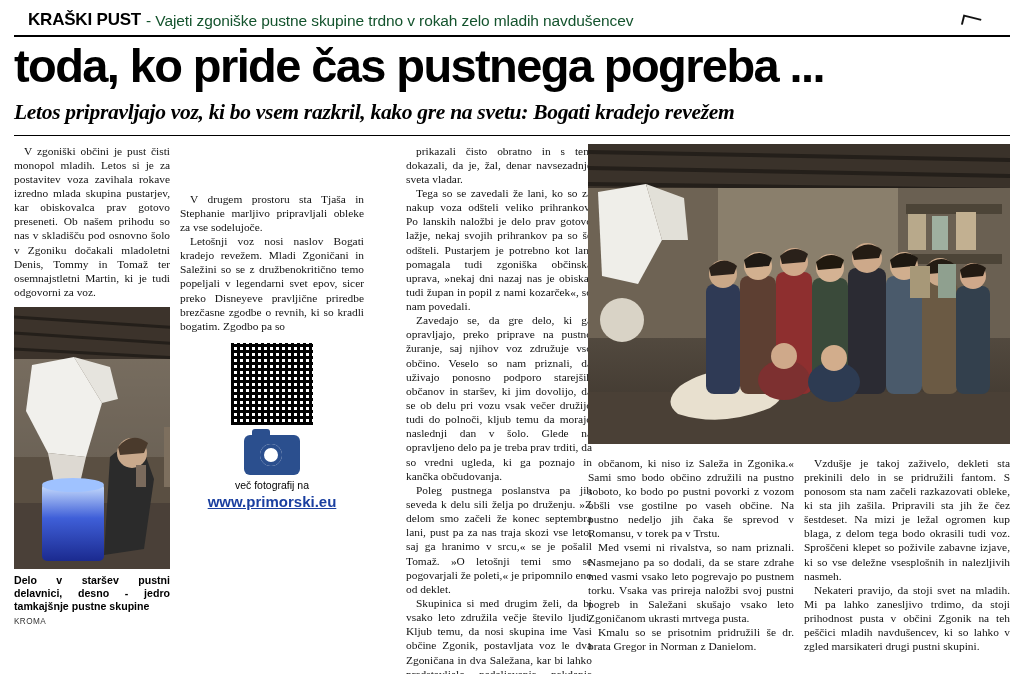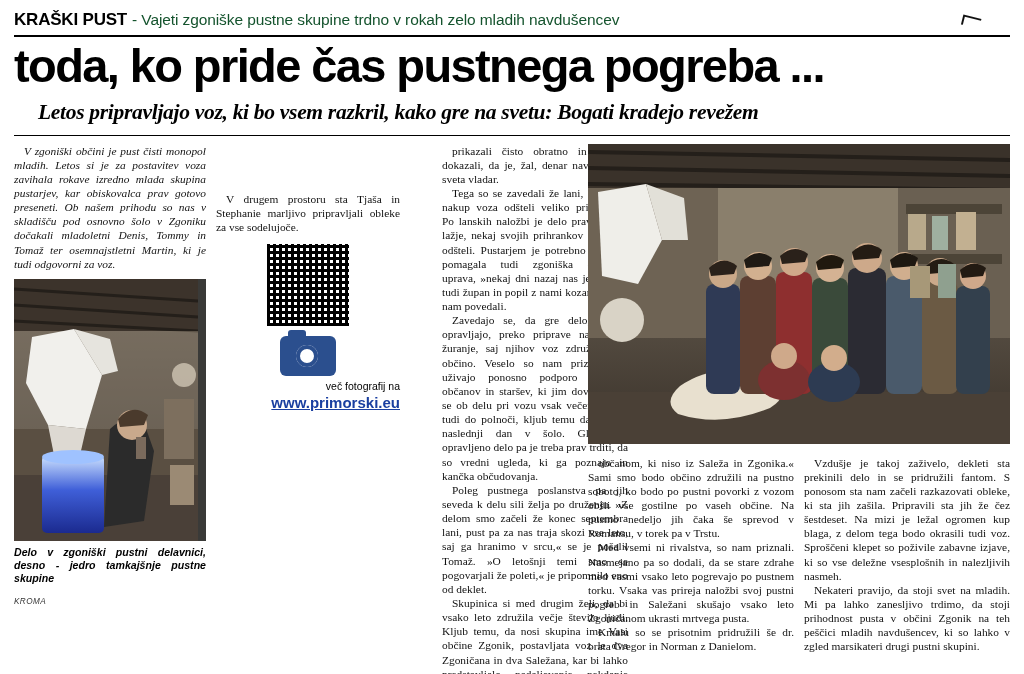--- a/index.html
+++ b/index.html
@@ -13,23 +13,24 @@
   .page {
     position: relative;
     width: 1024px; height: 674px;
     background: #ffffff;
     padding: 0;
   }
 
   
   .kicker-row {
     display: flex;
-    align-items: center;
+    align-items: flex-end;
     padding: 10px 14px 2px 14px;
     gap: 5px;
+    margin-left: 14px;
   }
   .kicker-label {
     font-family: "Liberation Sans", sans-serif;
     font-weight: bold;
     font-size: 17px;
     letter-spacing: -0.2px;
     color: #000;
   }
   .kicker-text {
     font-family: "Liberation Sans", sans-serif;
@@ -53,21 +54,20 @@
   }
   .headline .l2 { display:block; }
   .subhead {
     font-family: "Liberation Serif", serif;
     font-style: italic;
     font-weight: bold;
     font-size: 21.5px;
     letter-spacing: -0.3px;
     padding: 10px 14px 0 14px;
     color: #000;
-    margin-left: 24px;
   }
   .rule2 {
     height: 1px;
     background: #000;
     margin: 10px 14px 0 14px;
   }
 
   
   .corner-mark {
     position: absolute;
@@ -89,21 +89,21 @@
   .col {
     width: 184px;
     font-size: 11.4px;
     line-height: 1.24;
     text-align: justify;
     color: #111;
   }
   .col p { margin: 0 0 0 0; text-indent: 10px; }
   .col p.first { text-indent: 10px; }
 
-  .col-1 { width: 192px; font-style: italic; }
+  .col-1 { width: 156px; }
   .col-2 { width: 184px; margin-top: 48px; }
   .col-3 { width: 186px; margin-left: 32px; }
   .col-4 { width: 186px; }
   .col-5 { width: 186px; }
 
   
   .photo {
     background: #3a3a38;
     position: relative;
     overflow: hidden;
@@ -113,28 +113,28 @@
     font-weight: bold;
     font-size: 10.6px;
     line-height: 1.22;
     color: #000;
     margin-top: 5px;
   }
   .credit {
     font-family: "Liberation Sans", sans-serif;
     font-size: 8.2px;
     color: #333;
-    margin-top: 12px;
+    margin-top: 4px;
     letter-spacing: 0.4px;
   }
 
   
   .promo {
     margin-top: 8px;
-    text-align: right;
+    text-align: center;
   }
   .qr {
     width: 86px; height: 86px;
     margin: 0 auto;
     background-color: #fff;
     background-image:
       repeating-linear-gradient(90deg, #000 0 3px, #fff 3px 6px),
       repeating-linear-gradient(0deg, #000 0 3px, #fff 3px 6px);
     background-blend-mode: multiply;
     border: 2px solid #fff;
@@ -251,26 +251,27 @@
           <path d="M96 150 q16 -16 34 -6 l10 28 -10 70 -40 6 z" fill="#2b2b2b"></path>
           <circle cx="118" cy="146" r="15" fill="#c9a98c"></circle>
           <path d="M104 140 q14 -16 30 -4 l-4 10 -24 2 z" fill="#4a3a2c"></path>
           <rect x="122" y="158" width="10" height="22" fill="#7a6a5c"></rect>
 
           <rect x="150" y="120" width="30" height="60" fill="#7d6f5e"></rect>
           <rect x="156" y="186" width="24" height="40" fill="#9b8a74"></rect>
           <circle cx="170" cy="96" r="12" fill="#cfc6b4" opacity="0.8"></circle>
         </svg>
       </div>
-      <div class="cap">Delo v zgoniški pustni delavnici, desno - jedro tamkajšnje pustne skupine</div>
+      <div class="cap">Delo v staršev pustni delavnici, desno - jedro tamkajšnje pustne skupine</div>
       <div class="credit">KROMA</div>
     </div>
 
     <div class="col col-2">
       <p class="first">V drugem prostoru sta Tjaša in Stephanie marljivo pripravljali obleke za vse sodelujoče.</p>
+      <p>Letošnji voz nosi naslov Bogati kradejo revežem. Mladi Zgoničani in Saležini so se z družbenokritično temo popeljali v legendarni svet epov, sicer preko Disneyeve pravljične priredbe brezčasne zgodbe o revnih, ki so kradli bogatim. Zgodbo pa so</p>
 
       <div class="promo">
         <div class="qr"></div>
         <div class="cam"></div>
         <div class="promo-text">več fotografij na</div>
         <a class="promo-link" href="#">www.primorski.eu</a>
       </div>
     </div>
 
     <div class="col col-3">

